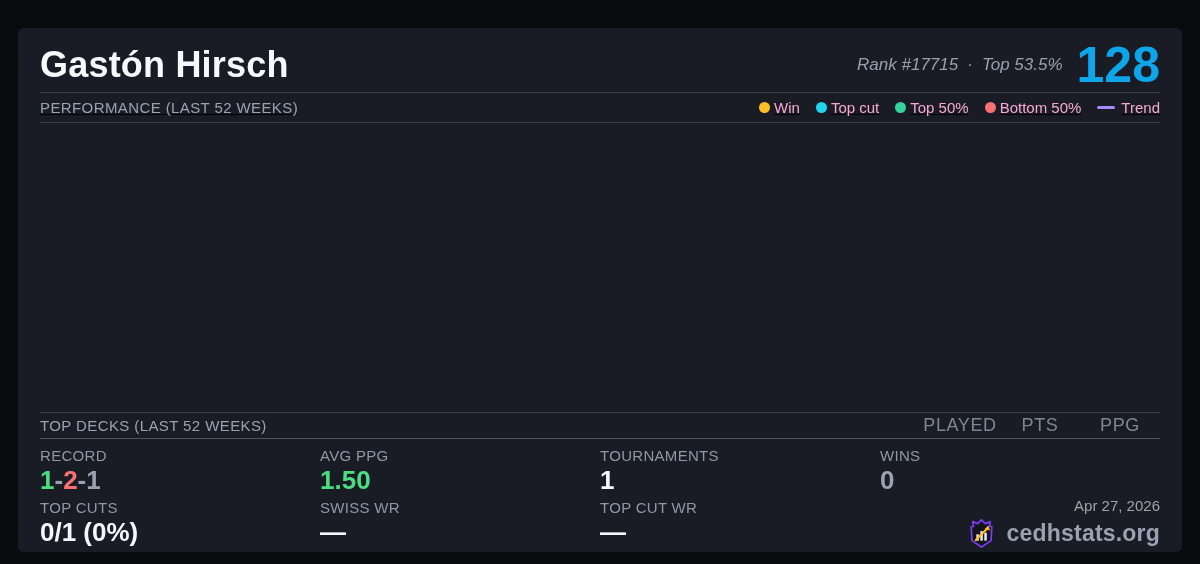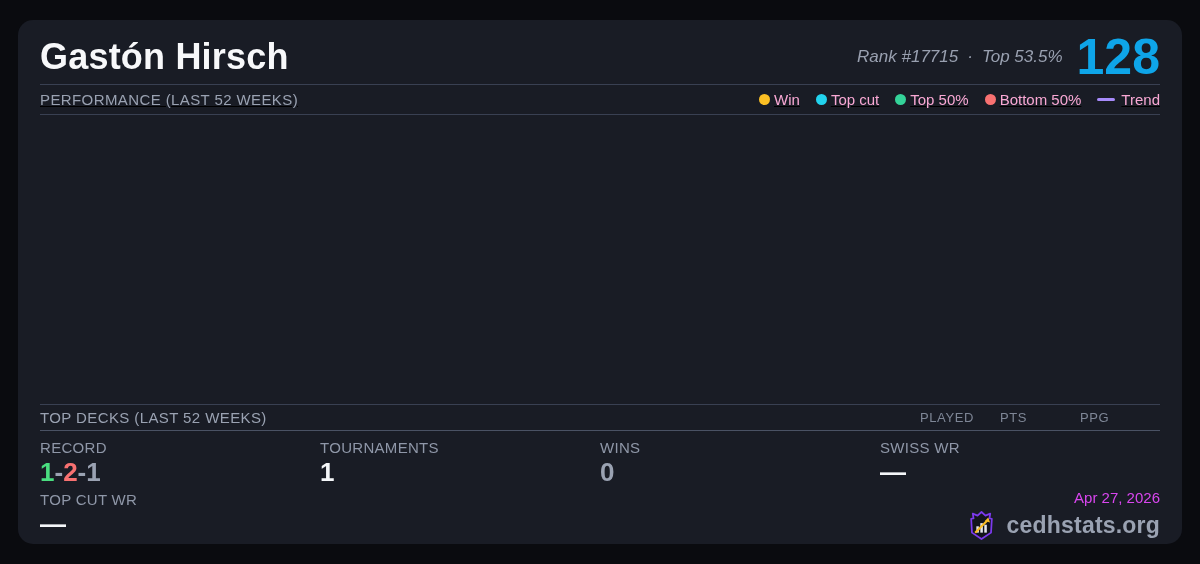--- a/index.html
+++ b/index.html
@@ -4,24 +4,24 @@
 <style>
   * { box-sizing: border-box; margin: 0; padding: 0; }
   html, body {
     width: 1200px; height: 564px;
     background: #0a0b0f;
     font-family: "Liberation Sans", sans-serif;
     overflow: hidden;
   }
   .card {
     position: absolute;
-    left: 18px; top: 20px;
+    left: 18px; top: 28px;
     width: 1164px; height: 524px;
     background: #191c25;
-    border-radius: 15px;
+    border-radius: 6px;
     padding: 0 22px;
   }
   
   .card-header {
     height: 65px;
     display: flex; justify-content: space-between; align-items: center;
     padding-top: 10px;
     border-bottom: 1px solid #394052;
   }
   .player-name {
@@ -44,41 +44,41 @@
   .line-swatch { width: 18px; height: 3px; border-radius: 2px; display: inline-block; margin-right: 2px; }
   
   .chart-area { height: 290px; border-bottom: 1px solid #394052; }
   
   .decks-row {
     height: 26px;
     display: flex; justify-content: space-between; align-items: center;
     border-bottom: 1px solid #4a5264;
   }
   .decks-cols { display: flex; }
-  .decks-col { width: 80px; text-align: left; font-size: 13px; color: #7e8696; letter-spacing: 0.6px; }
+  .decks-col { width: 80px; text-align: center; font-size: 18px; color: #7e8696; letter-spacing: 0.6px; }
   
   .stats-grid {
     display: grid;
     grid-template-columns: 1fr 1fr 1fr 1fr;
     grid-template-rows: 52px 56px;
   }
   .stat-cell { padding-top: 8px; }
   .stat-label { font-size: 15px; color: #8f97a8; letter-spacing: 0.3px; }
   .stat-value { font-size: 26px; font-weight: 700; margin-top: 2px; line-height: 1.1; }
   .c-white { color: #f4f6f9; }
   .c-green { color: #4ade80; }
   .c-red   { color: #f87171; }
   .c-gray  { color: #9aa2b2; }
   
   .footer-cell {
     grid-column: 4;
     display: flex; flex-direction: column; align-items: flex-end; justify-content: flex-start;
     padding-top: 6px;
   }
-  .footer-date { font-size: 15px; color: #d946ef; }
+  .footer-date { font-size: 15px; color: #a3a3a3; }
   .brand-row { display: flex; align-items: center; gap: 12px; margin-top: 4px; }
   .brand-text { font-size: 23px; font-weight: 700; color: #9aa2b2; letter-spacing: 0.2px; }
 </style>
 </head>
 <body>
 
 <div class="card">
 
   <div class="card-header">
     <div class="player-name">Gastón Hirsch</div>
@@ -131,31 +131,39 @@
 
   <div class="stats-grid">
 
     <div class="stat-cell">
       <div class="stat-label">RECORD</div>
       <div class="stat-value">
         <span class="c-green">1</span><span class="c-gray">-</span><span class="c-red">2</span><span class="c-gray">-</span><span class="c-gray">1</span>
       </div>
     </div>
 
+    <div class="stat-cell">
+      <div class="stat-label">AVG PPG</div>
+      <div class="stat-value c-green">1.50</div>
+    </div>
 
     <div class="stat-cell">
       <div class="stat-label">TOURNAMENTS</div>
       <div class="stat-value c-white">1</div>
     </div>
 
     <div class="stat-cell">
       <div class="stat-label">WINS</div>
       <div class="stat-value c-gray">0</div>
     </div>
 
+    <div class="stat-cell">
+      <div class="stat-label">TOP CUTS</div>
+      <div class="stat-value c-white">0/1 (0%)</div>
+    </div>
 
     <div class="stat-cell">
       <div class="stat-label">SWISS WR</div>
       <div class="stat-value c-white">—</div>
     </div>
 
     <div class="stat-cell">
       <div class="stat-label">TOP CUT WR</div>
       <div class="stat-value c-white">—</div>
     </div>

